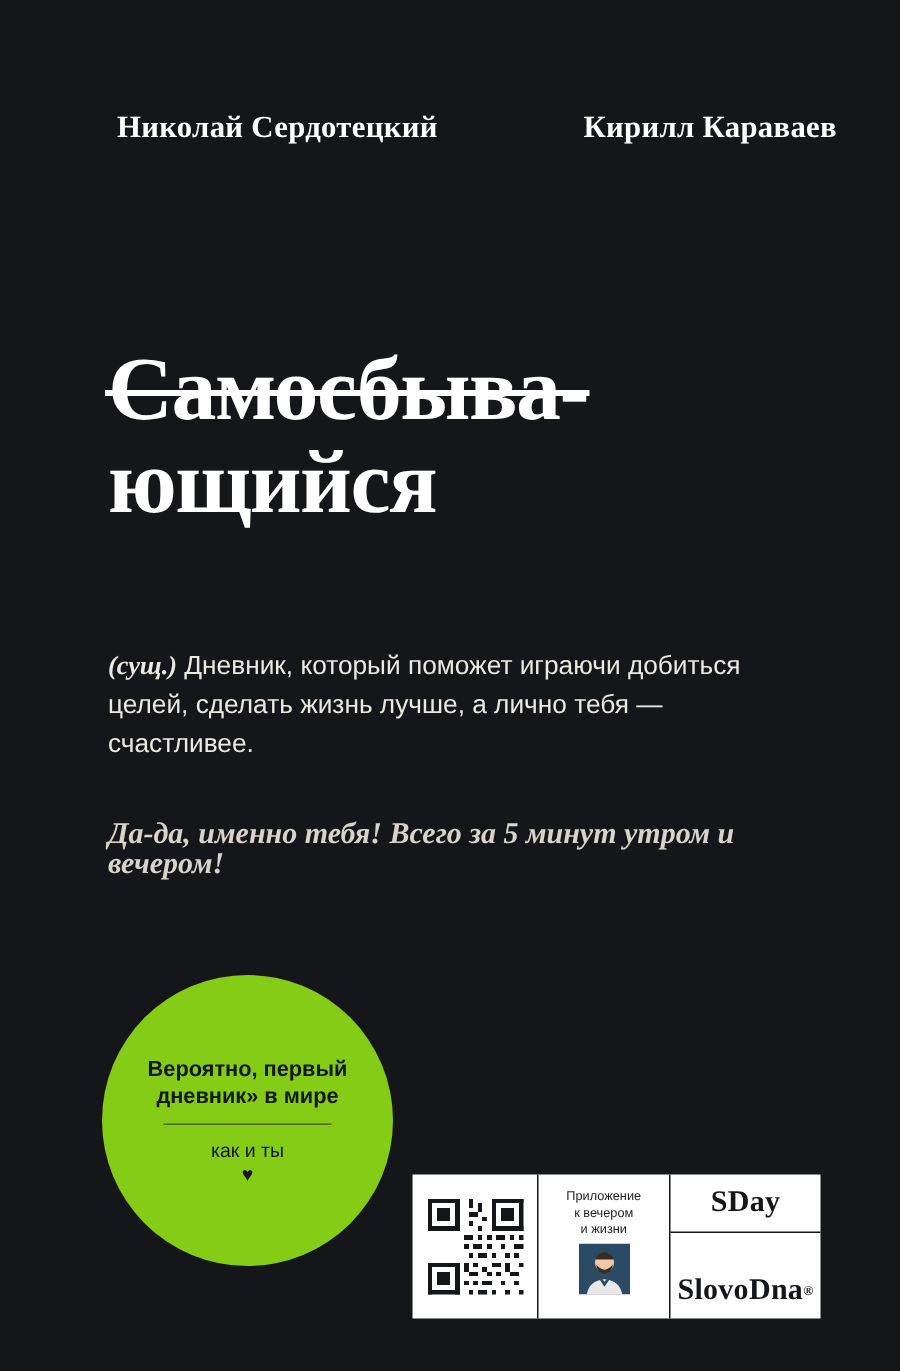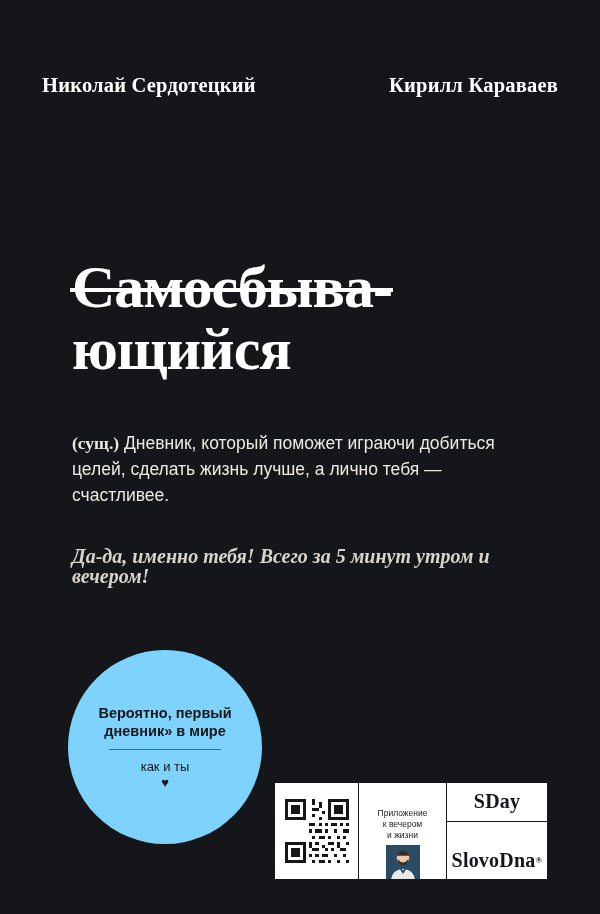--- a/index.html
+++ b/index.html
@@ -27,41 +27,40 @@
     width: 600px;
     display: flex;
     justify-content: space-between;
     padding: 0 42px;
     box-sizing: border-box;
     font-family: "Liberation Serif", serif;
     font-weight: bold;
     font-size: 20.5px;
     letter-spacing: 0.2px;
   }
-  .author { white-space: nowrap; }
+  .author { white-space: nowrap; margin-left: 36px; }
 
   
   .title-block {
     position: absolute;
     top: 228px;
     left: 72px;
     width: 470px;
   }
   .title-line {
     font-family: "Liberation Serif", serif;
     font-weight: bold;
     font-size: 60px;
     line-height: 62px;
     letter-spacing: -1px;
     white-space: nowrap;
   }
   .strike-word {
     position: relative;
     display: inline-block;
-    margin-top: 28px;
   }
   .strike-word::after {
     content: "";
     position: absolute;
     left: -2px;
     right: -1px;
     top: 52%;
     height: 4px;
     background: #ffffff;
   }
@@ -76,20 +75,21 @@
     position: absolute;
     top: 430px;
     left: 72px;
     width: 440px;
     font-size: 17.5px;
     line-height: 26px;
     color: #ece9e2;
   }
   .definition .pos {
     font-family: "Liberation Serif", serif;
+    font-style: italic;
     font-weight: bold;
   }
   .tagline {
     position: absolute;
     top: 546px;
     left: 72px;
     width: 460px;
     font-family: "Liberation Serif", serif;
     font-style: italic;
     font-weight: bold;
@@ -99,21 +99,21 @@
   }
 
   
   .badge {
     position: absolute;
     left: 68px;
     top: 650px;
     width: 194px;
     height: 194px;
     border-radius: 50%;
-    background: #7dd3fc;
+    background: #84cc16;
     color: #15161a;
     display: flex;
     flex-direction: column;
     align-items: center;
     justify-content: center;
     text-align: center;
     box-sizing: border-box;
     padding: 0 18px;
   }
   .badge-top {
@@ -159,21 +159,21 @@
     height: 64px;
     display: block;
   }
   .panel-app {
     width: 88px;
     border-right: 1px solid #15161a;
     box-sizing: border-box;
     display: flex;
     flex-direction: column;
     align-items: center;
-    justify-content: flex-end;
+    justify-content: flex-start;
     padding-top: 9px;
   }
   .panel-app-text {
     font-size: 8.5px;
     line-height: 11px;
     text-align: center;
     color: #1b1c20;
   }
   .avatar {
     width: 34px;

